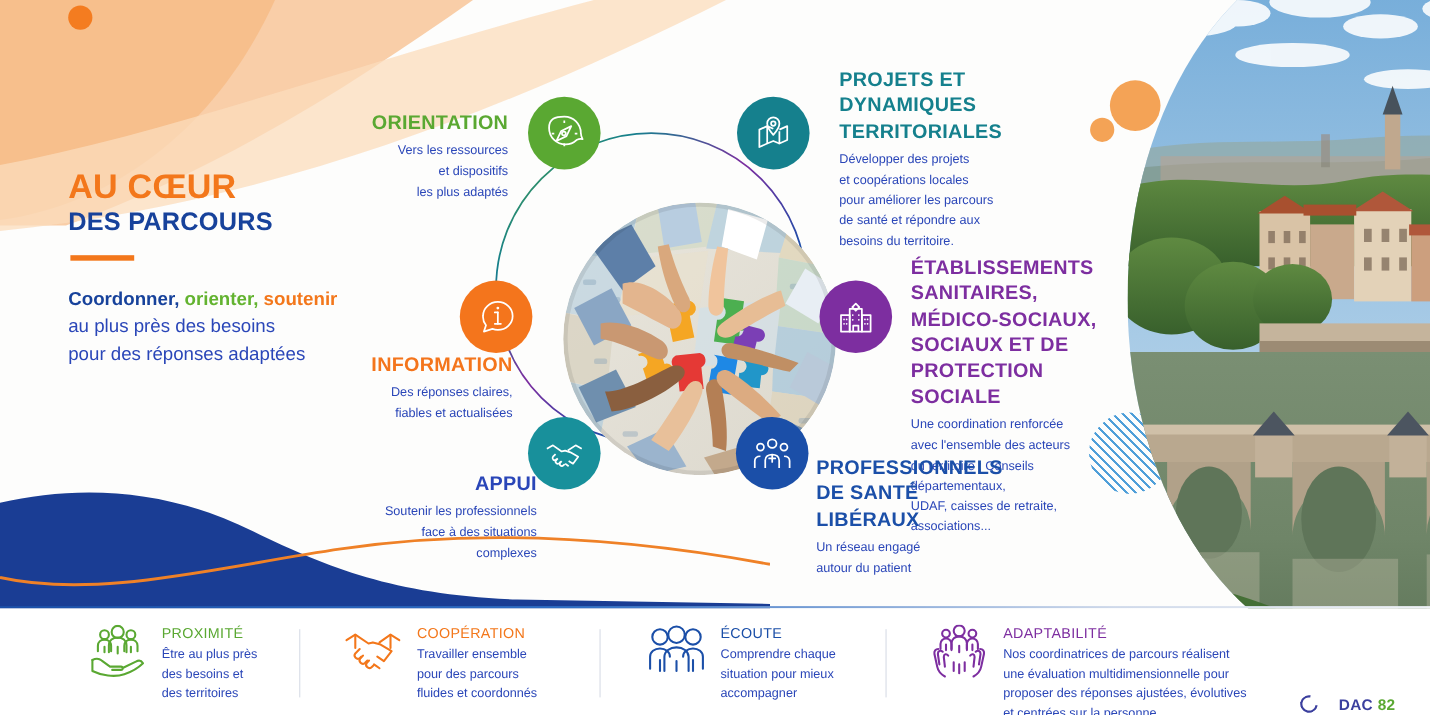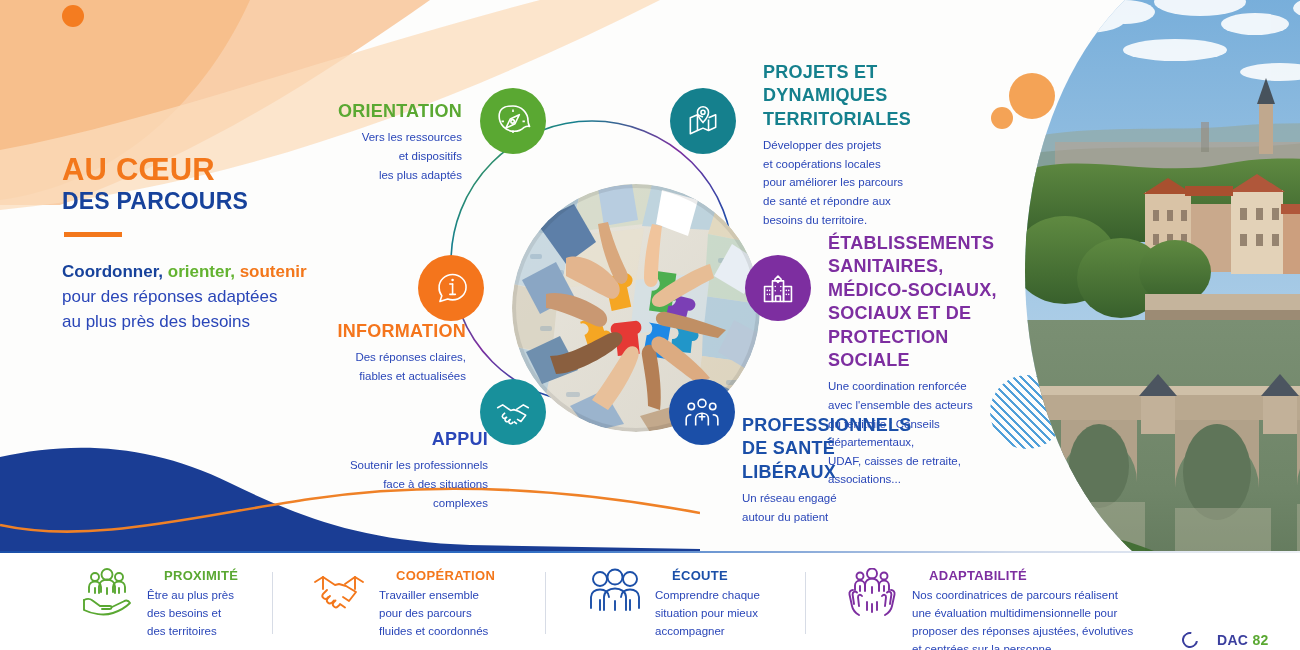--- a/index.html
+++ b/index.html
@@ -106,21 +106,21 @@
 
   
   #divider { position: absolute; left: 0; top: 551px; width: 1300px; height: 2px;
       background: linear-gradient(90deg,#1b4fa8 0%, #2f6ec4 40%, #cfd9ea 78%, #eef1f6 100%); }
   #bottombar { position: absolute; left: 0; top: 553px; width: 1300px; height: 97px;
       background: #ffffff; display: flex; align-items: flex-start; }
 
   .pillar { position: absolute; top: 568px; display: flex; gap: 13px; align-items: flex-start; }
   .pillar .picon { width: 54px; height: 52px; flex: 0 0 54px; }
   .pillar .picon svg { width: 54px; height: 52px; }
-  .pillar .ptxt .ptitle { font-weight: bold; font-size: 13px; letter-spacing: .3px; margin-left: 17px; }
+  .pillar .ptxt .ptitle { font-weight: normal; font-size: 13px; letter-spacing: .3px; }
   .pillar .ptxt .pbody { font-size: 11.5px; line-height: 1.58; color: #2a46b8; margin-top: 3px; }
 
   #p-prox { left: 80px; }
   #p-prox .ptitle { color: #5aa832; }
   #p-coop { left: 312px; }
   #p-coop .ptitle { color: #f3771b; }
   #p-ecou { left: 588px; justify-content: space-between; }
   #p-ecou .ptitle { color: #1b4fa8; }
   #p-adap { left: 845px; }
   #p-adap .ptitle { color: #7d2ea0; }
@@ -312,22 +312,22 @@
   <div id="headline">
     <div class="h-line" id="h1a">AU CŒUR</div>
     <div class="h-line" id="h1b">DES PARCOURS</div>
     <div id="rule"></div>
     <div id="subhead">
       <div>
         <span id="sb-coord">Coordonner,</span>
         <span id="sb-orient">orienter,</span>
         <span id="sb-sout">soutenir</span>
       </div>
+      <div class="rest">au plus près des besoins</div>
       <div class="rest">pour des réponses adaptées</div>
-      <div class="rest">au plus près des besoins</div>
     </div>
   </div>
 
   <div id="wheel">
     <svg id="wheel-svg" viewBox="0 0 400 400">
       <defs>
         <linearGradient id="ringGrad" x1="0" y1="0" x2="1" y2="1">
           <stop offset="0%" stop-color="#5aa832"></stop>
           <stop offset="22%" stop-color="#15808d"></stop>
           <stop offset="45%" stop-color="#7d2ea0"></stop>

